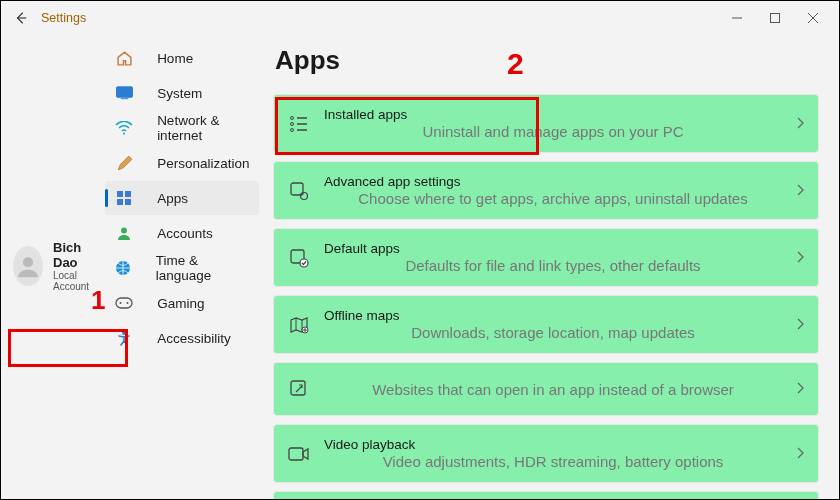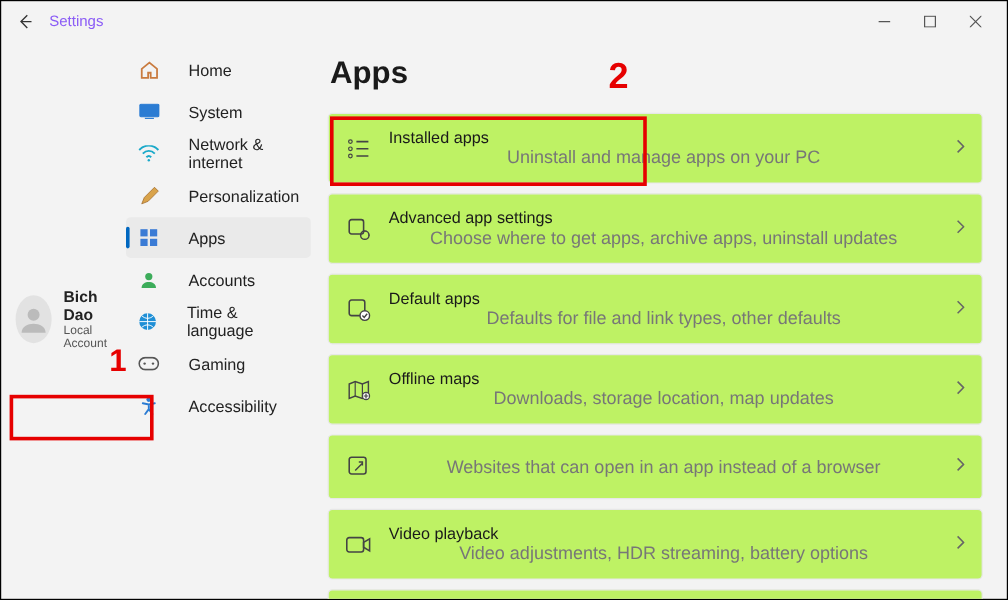--- a/index.html
+++ b/index.html
@@ -1,40 +1,40 @@
 <!DOCTYPE html>
 <html><head>
 <meta charset="utf-8">
 <style>
   * { box-sizing: border-box; margin: 0; padding: 0; font-family: "Segoe UI", sans-serif; }
   body { background: #f3f3f3; width: 840px; height: 500px; overflow: hidden; position: relative; border:1px solid #000; }
   .titlebar { display:flex; align-items:center; height:34px; padding:0 8px; }
   .back { width:24px; height:24px; display:flex; align-items:center; justify-content:center; border-radius:4px; }
-  .title { font-size:12.5px; margin-left:8px; color:#8b5cf6; }
+  .title { font-size:12.5px; margin-left:8px; color:#a16207; }
   .win-controls { margin-left:auto; display:flex; gap:2px; }
   .win-btn { width:36px; height:24px; display:flex; align-items:center; justify-content:center; color:#555; }
   .body { display:flex; height:calc(100% - 34px); }
   .sidebar { width:248px; padding:6px 8px 0 8px; display:flex; flex-direction:row; }
   .account { display:flex; align-items:center; gap:10px; padding:4px 6px 12px 4px; }
   .avatar { width:40px; height:40px; border-radius:50%; background:#e2e2e2; display:flex; align-items:center; justify-content:center; }
   .avatar svg { fill:#bbb; }
   .acct-name { font-size:13px; font-weight:600; color:#222; }
   .acct-sub { font-size:10px; color:#555; }
   .searchwrap { position:relative; margin:4px 2px 14px 2px; }
   .search { width:100%; height:32px; border:none; border-bottom:1.5px solid #888; background:#fff; border-radius:4px; padding:0 32px 0 10px; font-size:13px; color:#666; outline:none; }
   .search::placeholder { color:#888; }
   .search-icon { position:absolute; right:8px; top:8px; color:#666; }
   .nav { display:flex; flex-direction:column; gap:1px; position:relative; }
   .nav-item { display:flex; align-items:center; height:34px; padding:0 10px; border-radius:4px; cursor:default; gap:24px; font-size:13.5px; color:#222; }
   .nav-item.selected { background:#eaeaea; position:relative; }
   .nav-item.selected::before { content:""; position:absolute; left:0; top:8px; bottom:8px; width:3px; background:#0067c0; border-radius:3px; }
   .nav-icon { width:18px; height:18px; display:flex; align-items:center; justify-content:center; }
   .main { flex:1; padding:10px 20px 0 24px; overflow:hidden; position:relative; }
   .page-title { font-size:26px; font-weight:600; margin:0 0 18px 2px; color:#1a1a1a; }
-  .card { background:#bef264; border:1px solid #e7e7e7; border-radius:4px; display:flex; align-items:center; padding:12px 14px; margin-bottom:8px; gap:14px; min-height:54px; }
+  .card { background:#86efac; border:1px solid #e7e7e7; border-radius:4px; display:flex; align-items:center; padding:12px 14px; margin-bottom:8px; gap:14px; min-height:54px; }
   .card .cicon { width:22px; height:22px; display:flex; align-items:center; justify-content:center; color:#444; flex-shrink:0; }
   .card .ctext { flex:1; }
   .card .ctitle { font-size:13.5px; color:#1a1a1a; }
   .card .csub { font-size:15px; color:#777; margin-top:1px;text-align:center; }
   .chev { color:#666; }
   .annot1 { position:absolute; left:90px; top:284px; color:#e60000; font-size:26px; font-weight:700; pointer-events:none; }
   .annot2 { position:absolute; left:506px; top:46px; color:#e60000; font-size:30px; font-weight:700; pointer-events:none; }
   .box1 { position:absolute; left:7px; top:328px; width:120px; height:38px; border:3px solid #e60000; pointer-events:none; }
   .box2 { position:absolute; left:274px; top:96px; width:264px; height:58px; border:3px solid #e60000; pointer-events:none; }
 </style>

